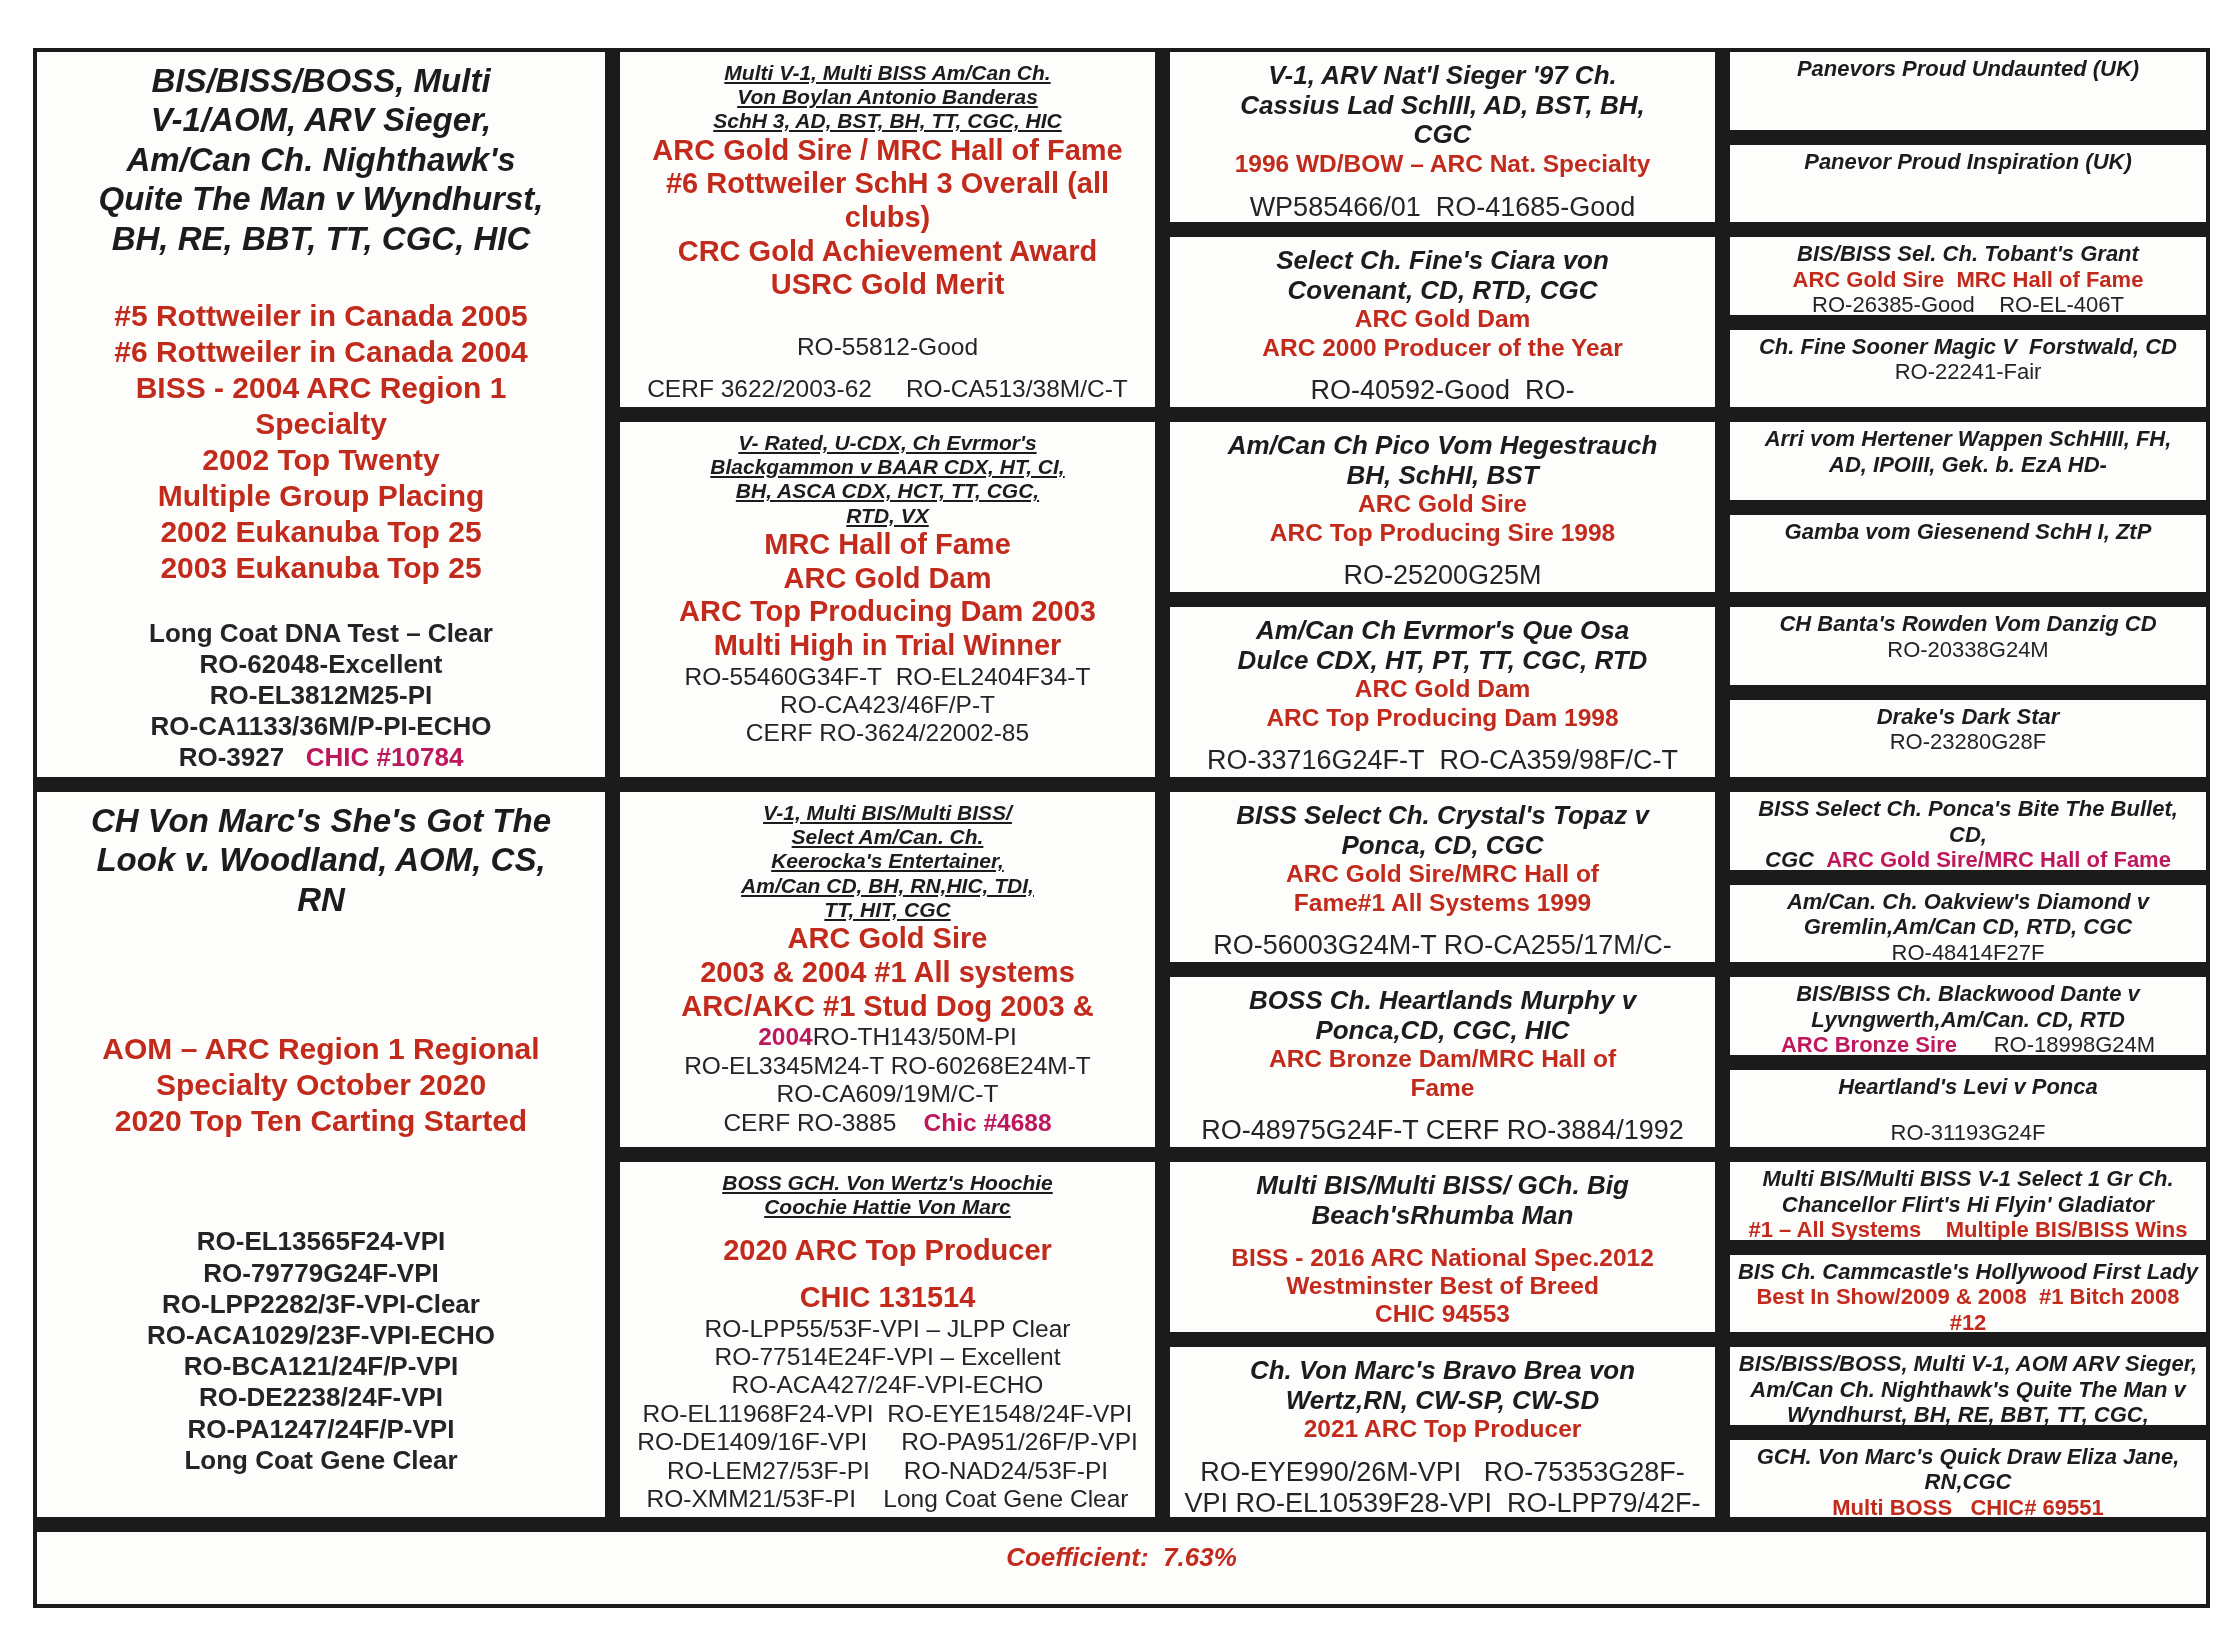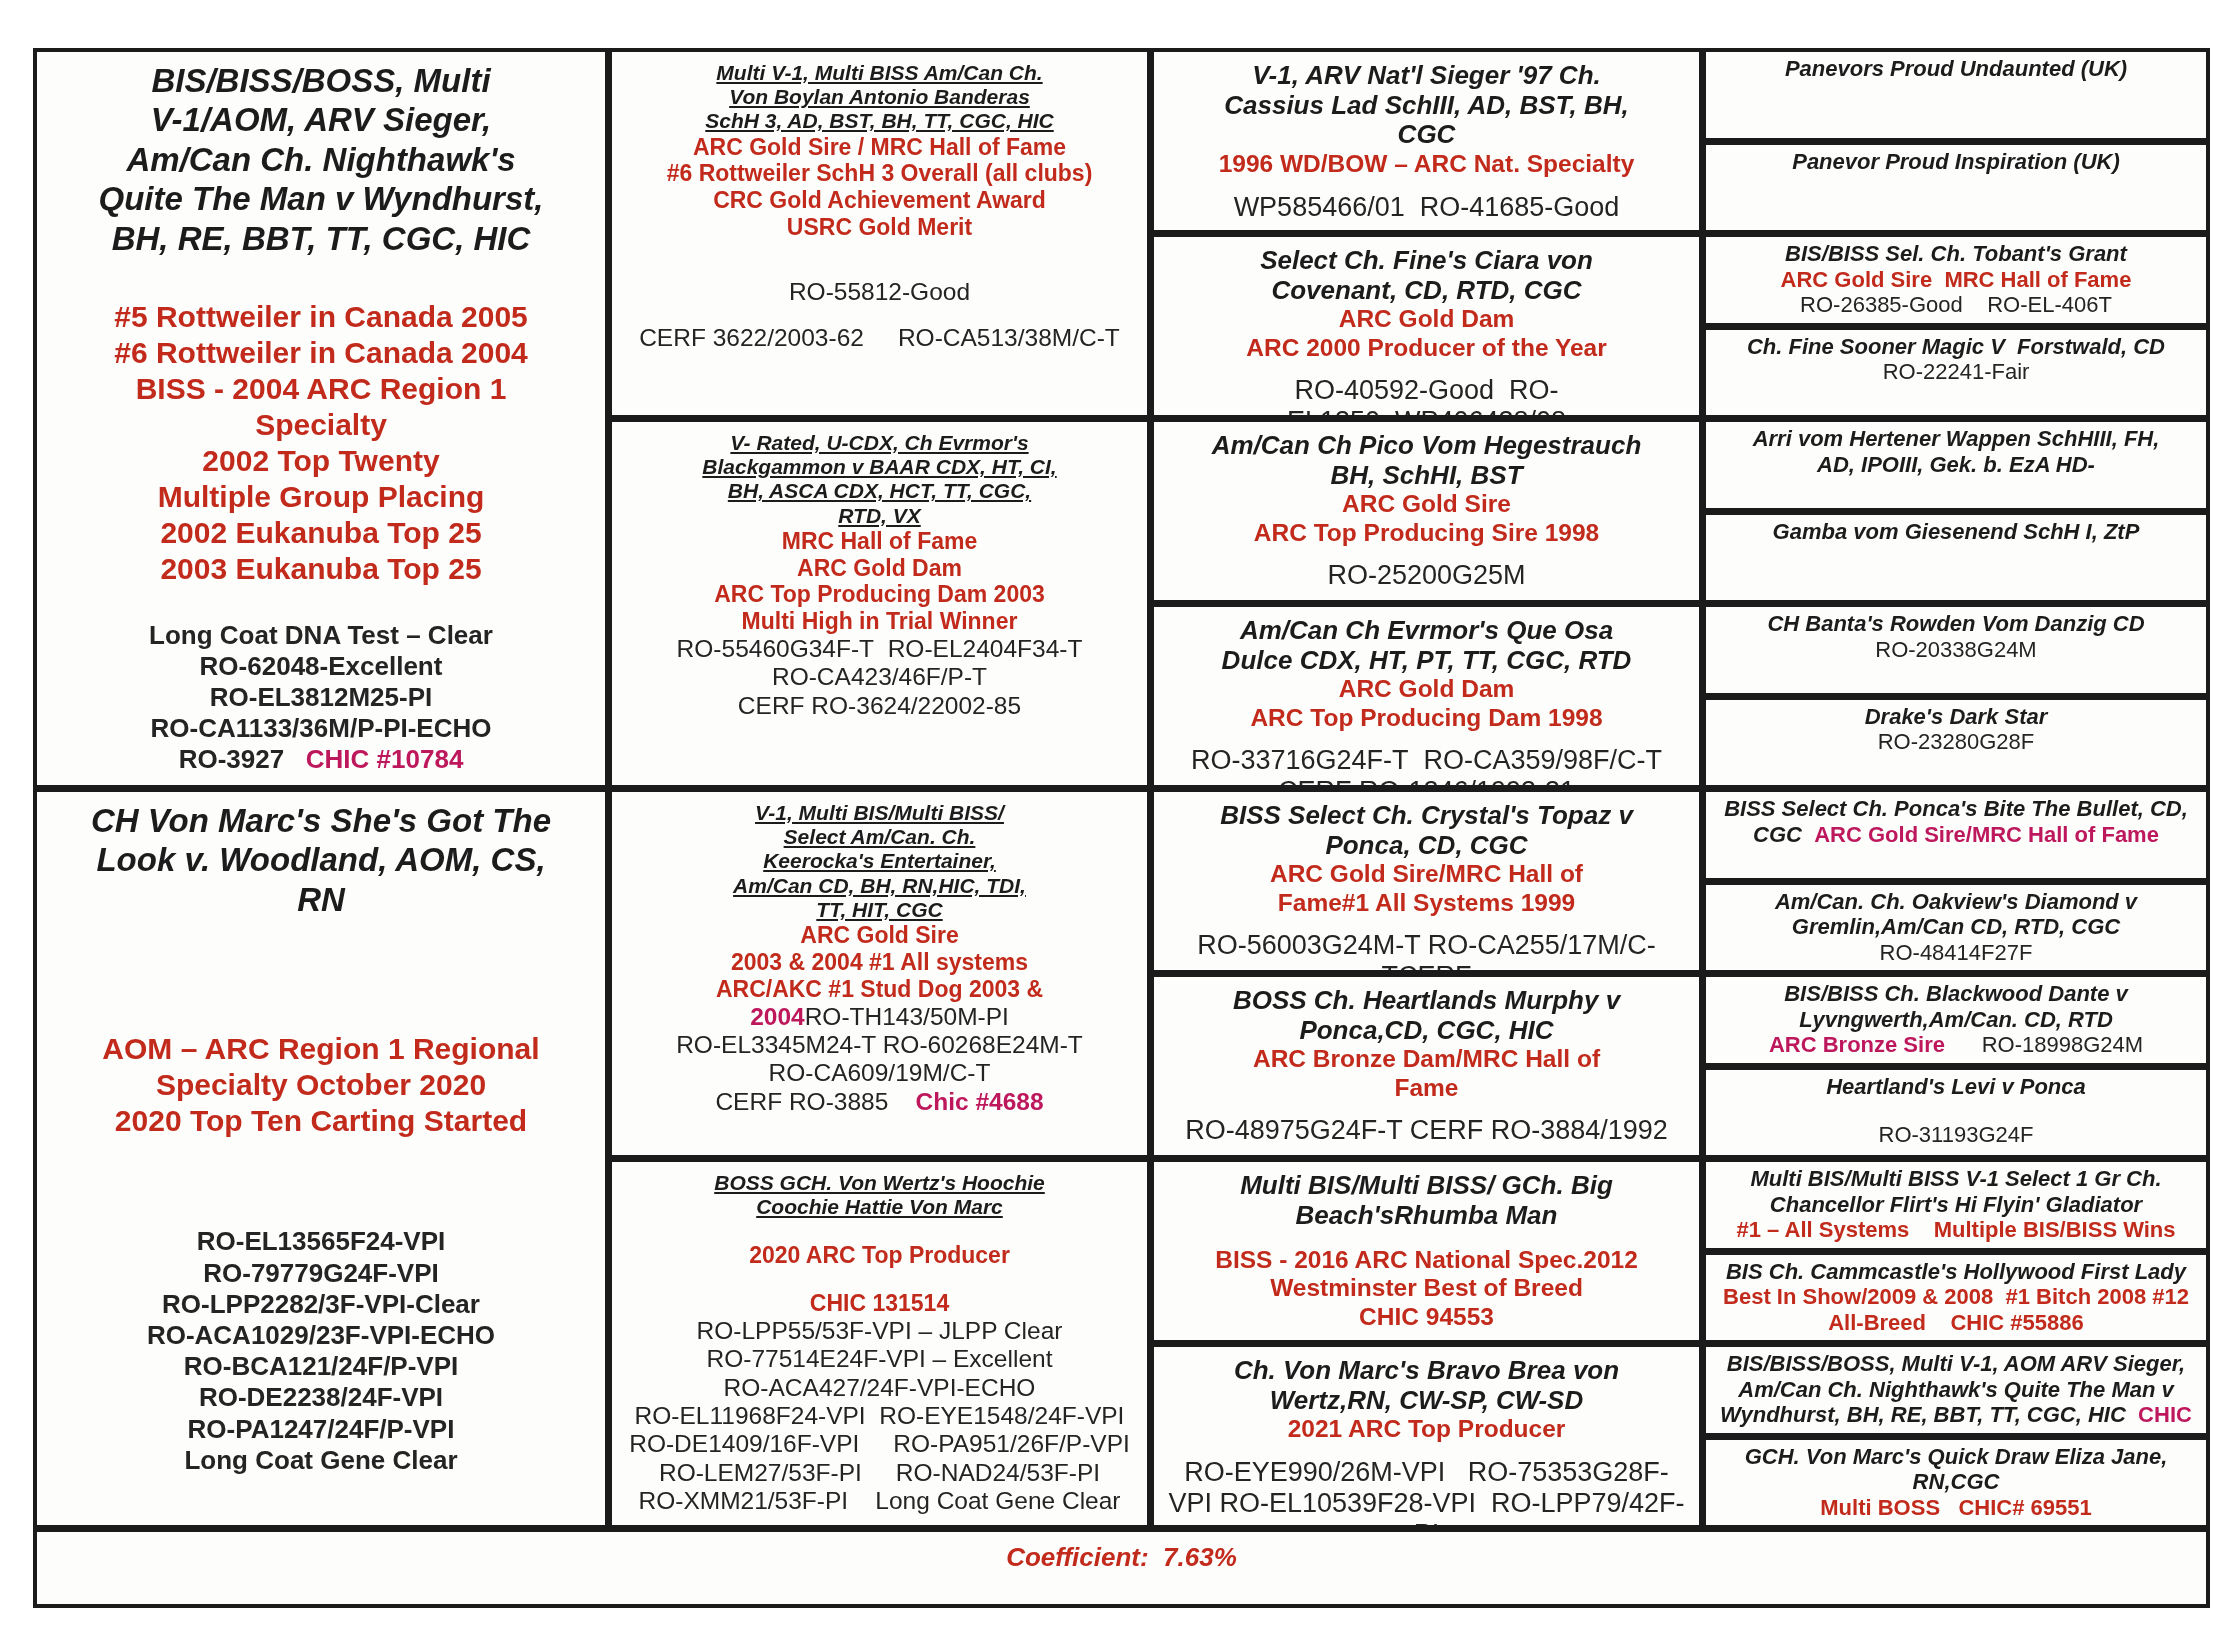--- a/index.html
+++ b/index.html
@@ -6,37 +6,37 @@
   body{
     width:2236px;height:1650px;background:#ffffff;position:relative;
     font-family:"Liberation Sans", sans-serif;
   }
   .sheet{position:absolute;left:33px;top:48px;width:2177px;height:1560px;}
   .grid{
     width:100%;height:100%;box-sizing:border-box;
     display:grid;
     grid-template-columns:568px 535px 545px 1fr;
     grid-template-rows:repeat(16,1fr) 72px;
-    gap:7px;background:#1b1b1b;border:4.4px solid #1b1b1b;
+    gap:15px;background:#1b1b1b;border:4.4px solid #1b1b1b;
   }
   .cell{
     background:#fdfdfc;overflow:hidden;box-sizing:border-box;
     display:flex;flex-direction:column;align-items:center;
     text-align:center;padding:8.7px 8.7px 3.5px 8.7px;
   }
   .blk{width:100%;}
   .name{font-weight:bold;font-style:italic;color:#1c1c1c;}
   .ach{font-weight:bold;font-style:normal;color:#c22a1b;}
   .reg{color:#242424;}
   .red{color:#be185d;font-weight:bold;font-style:normal;}
   .g1 .name{font-size:33px;line-height:1.2;}
   .g1 .ach{font-size:30px;line-height:1.2;}
   .g1 .reg{font-size:26px;line-height:1.2;font-weight:bold;}
   .g2 .name{font-size:21px;line-height:1.16;text-decoration:underline;}
-  .g2 .ach{font-size:23px;line-height:1.16;}
+  .g2 .ach{font-size:29px;line-height:1.16;}
   .g2 .reg{font-size:24.5px;line-height:1.16;}
   .g3 .name{font-size:26px;line-height:1.15;}
   .g3 .ach{font-size:24.5px;line-height:1.15;}
   .g3 .reg{font-size:27px;line-height:1.15;margin-top:13px;}
   .g4{padding:4.4px 7px 1.7px 7px;}
   .g4 .name{font-size:22px;line-height:1.16;}
   .g4 .ach{font-size:22px;line-height:1.16;}
   .g4 .reg{font-size:22px;line-height:1.16;}
   .footer-cell{
     grid-column:1 / -1;background:#fdfdfc;

